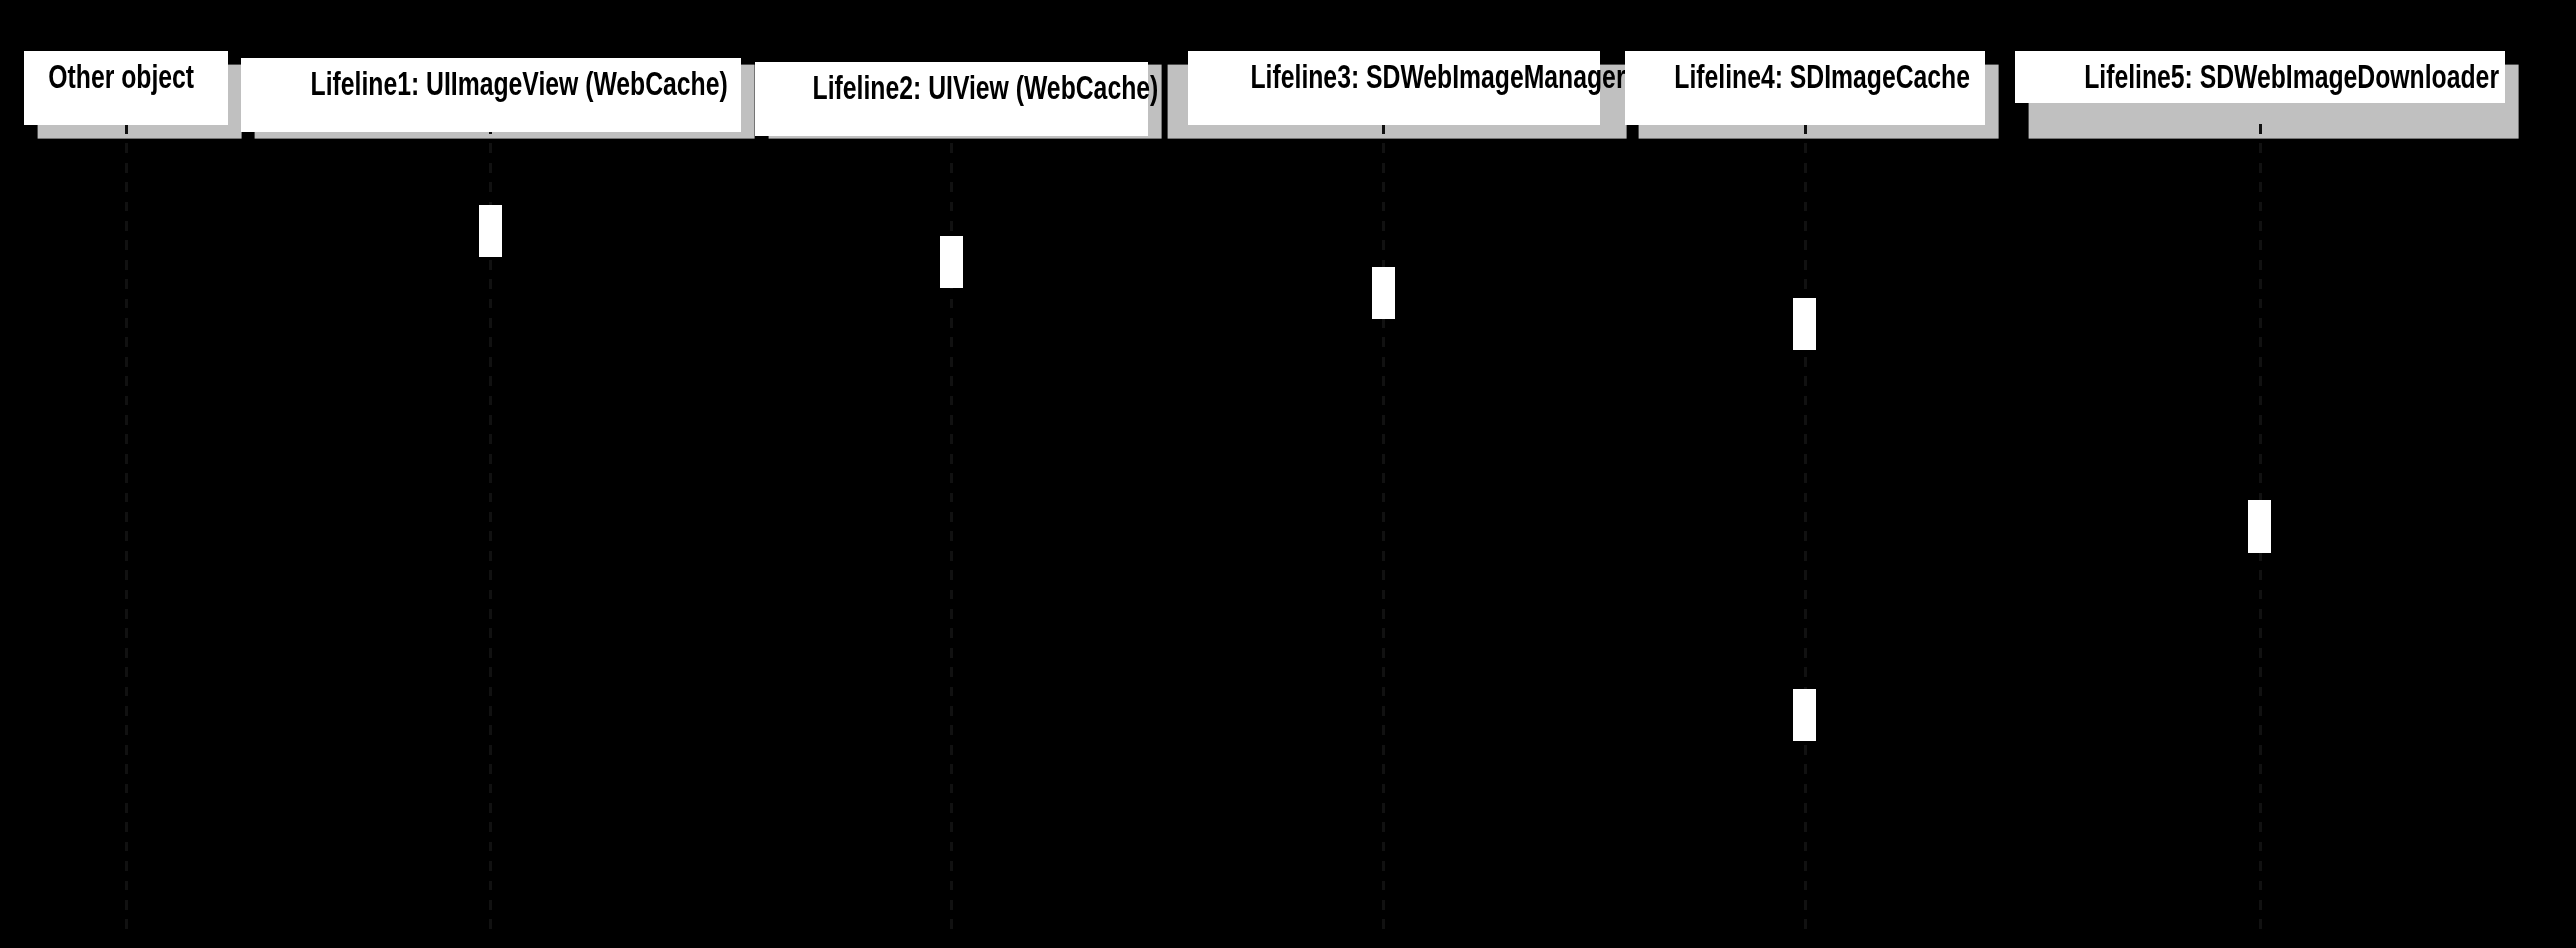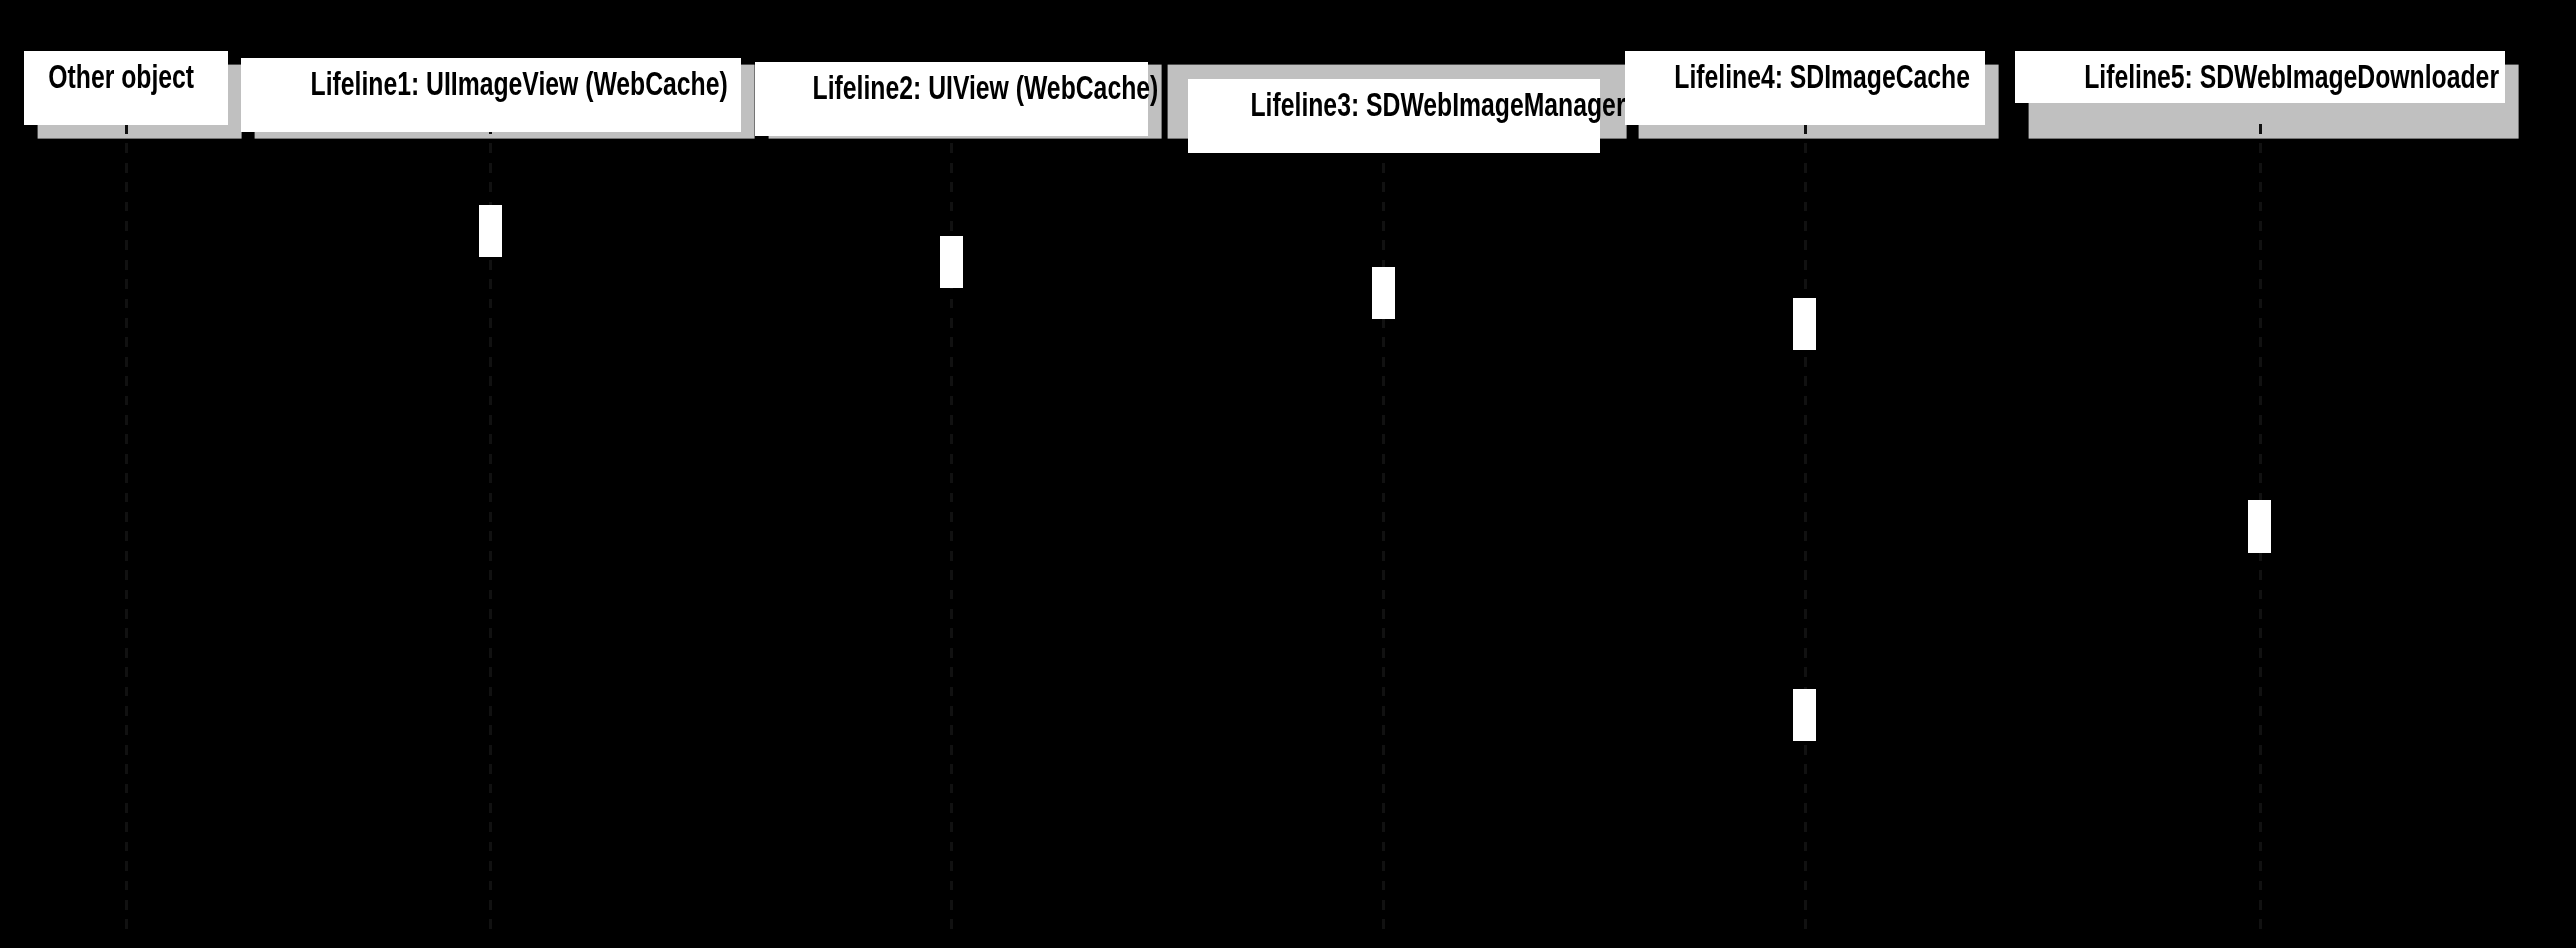--- a/index.html
+++ b/index.html
@@ -75,21 +75,21 @@
 
   <div class="head-box" style="left: 24px; top: 51px; width: 204px; height: 74px;">
     <span class="head-label">Other object</span>
   </div>
   <div class="head-box" style="left: 241px; top: 58px; width: 500px; height: 74px;">
     <span class="head-label">Lifeline1: UIImageView (WebCache)</span>
   </div>
   <div class="head-box" style="left: 755px; top: 62px; width: 393px; height: 74px;">
     <span class="head-label">Lifeline2: UIView (WebCache)</span>
   </div>
-  <div class="head-box" style="left: 1188px; top: 51px; width: 412px; height: 74px; margin-top: 28px;">
+  <div class="head-box" style="left: 1188px; top: 51px; width: 412px; height: 74px;">
     <span class="head-label">Lifeline3: SDWebImageManager</span>
   </div>
   <div class="head-box" style="left: 1625px; top: 51px; width: 360px; height: 74px;">
     <span class="head-label">Lifeline4: SDImageCache</span>
   </div>
   <div class="head-box" style="left: 2015px; top: 51px; width: 490px; height: 52px;">
     <span class="head-label">Lifeline5: SDWebImageDownloader</span>
   </div>
 
   <div class="activation" style="left: 479px; top: 205px; width: 23px; height: 52px;"></div>

